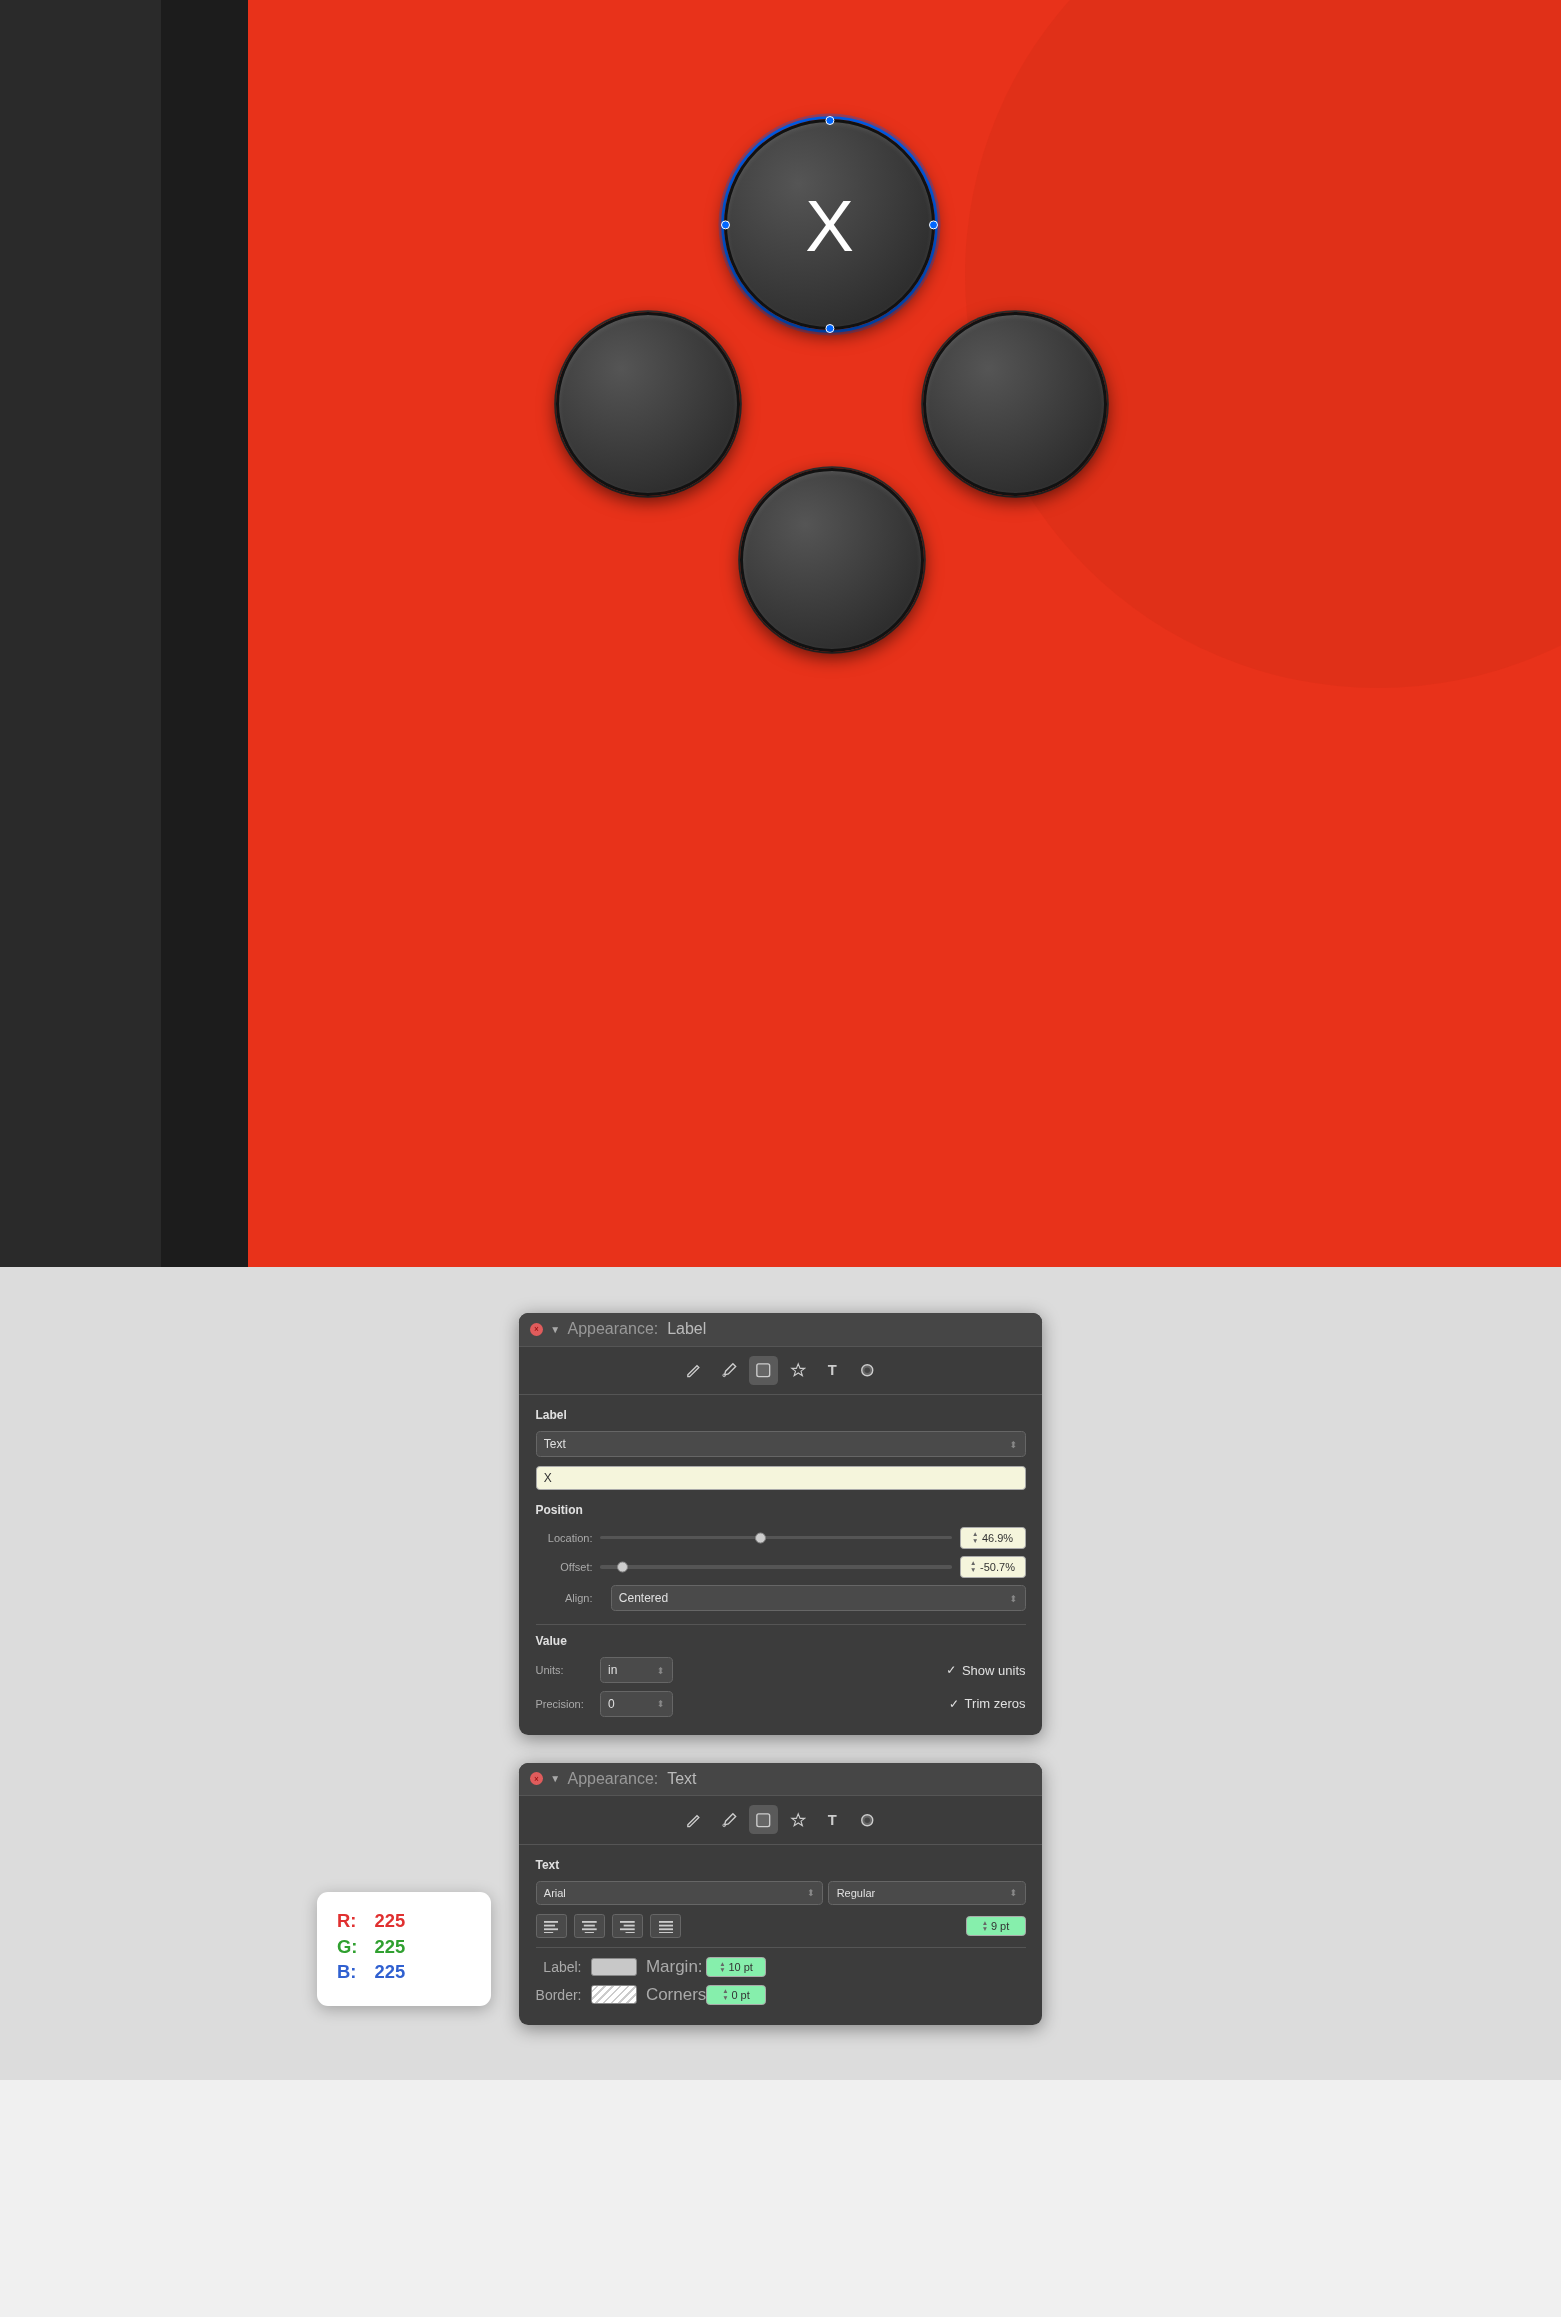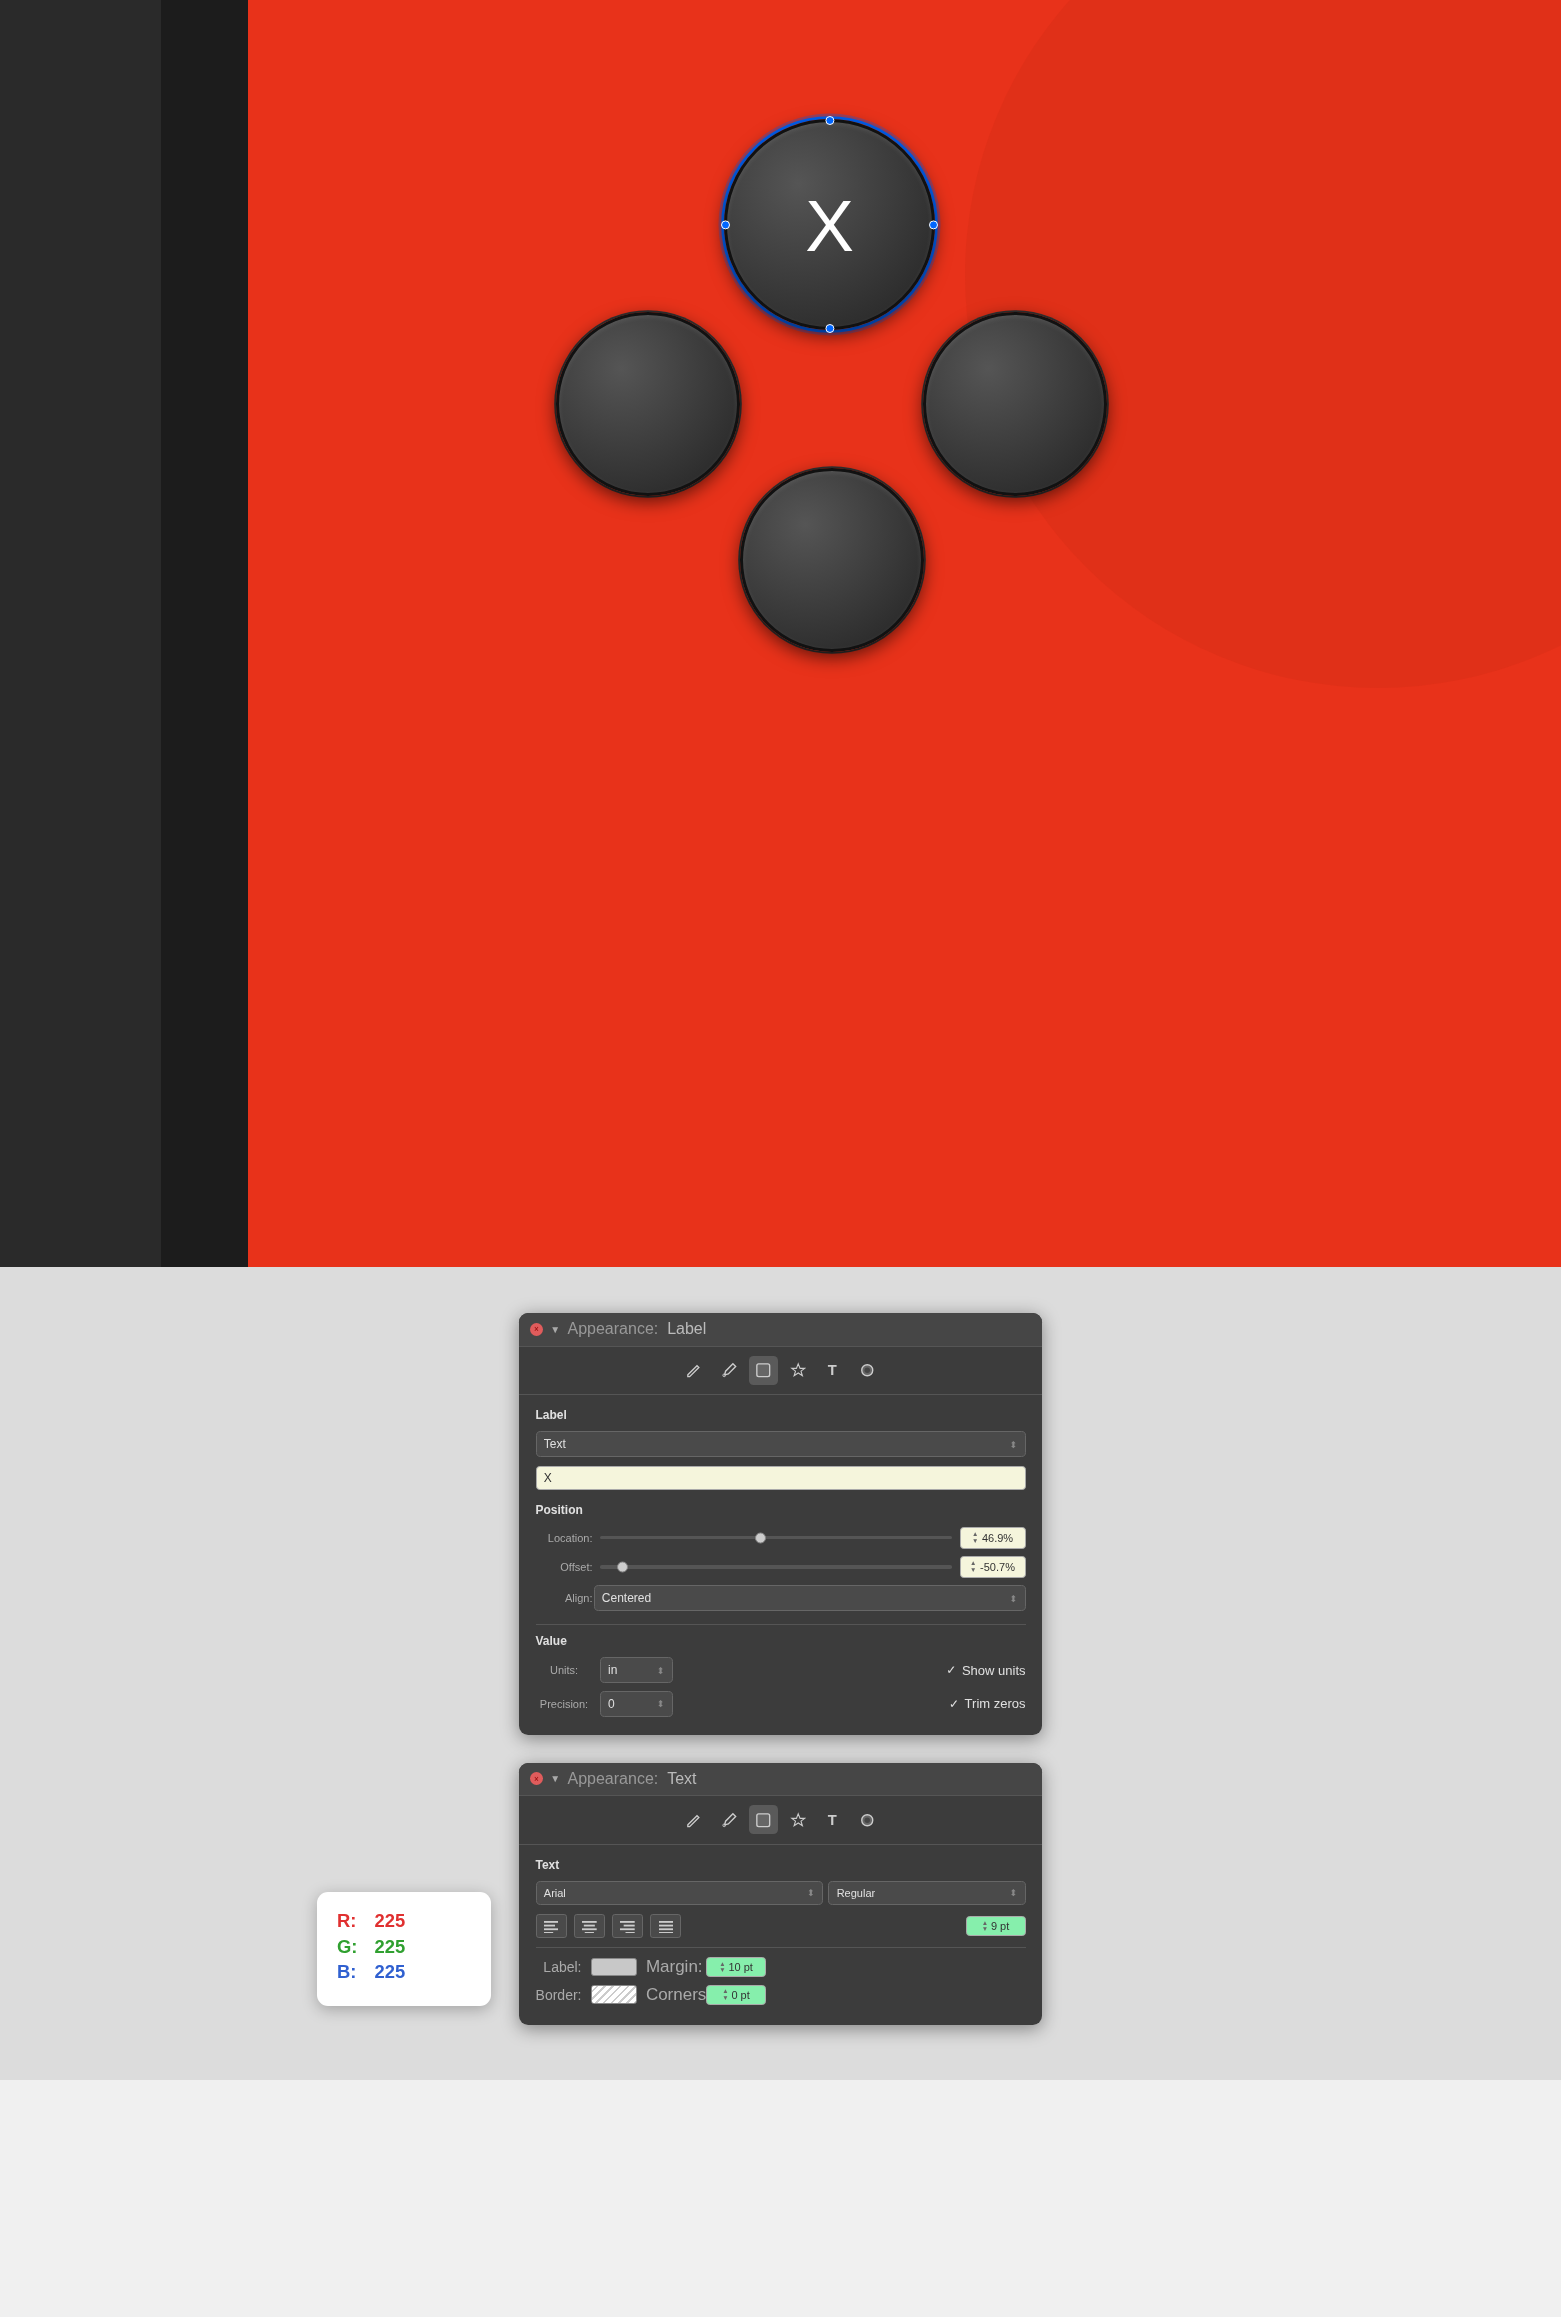--- a/index.html
+++ b/index.html
@@ -303,37 +303,37 @@
       display: flex;
       flex-direction: column;
       font-size: 6.4px;
       color: #666;
       line-height: 1;
     }
 
     .align-row {
       display: flex;
       align-items: center;
-      gap: 1px;
+      gap: 18px;
       margin-bottom: 13px;
     }
 
     
     .value-row {
       display: flex;
       align-items: center;
       gap: 7.3px;
       margin-bottom: 7.3px;
     }
 
     .val-label {
       color: #aaa;
       font-size: 11px;
       width: 57px;
-      text-align: center;
+      text-align: left;
       flex-shrink: 0;
     }
 
     .checkbox-row {
       display: flex;
       align-items: center;
       gap: 5.5px;
       flex: 1;
       justify-content: flex-end;
     }

